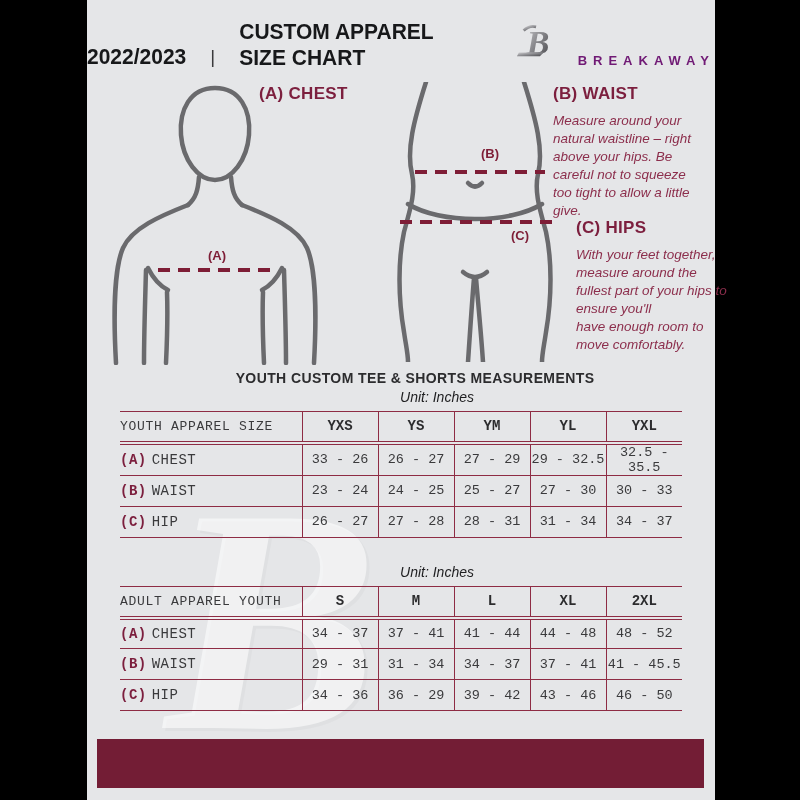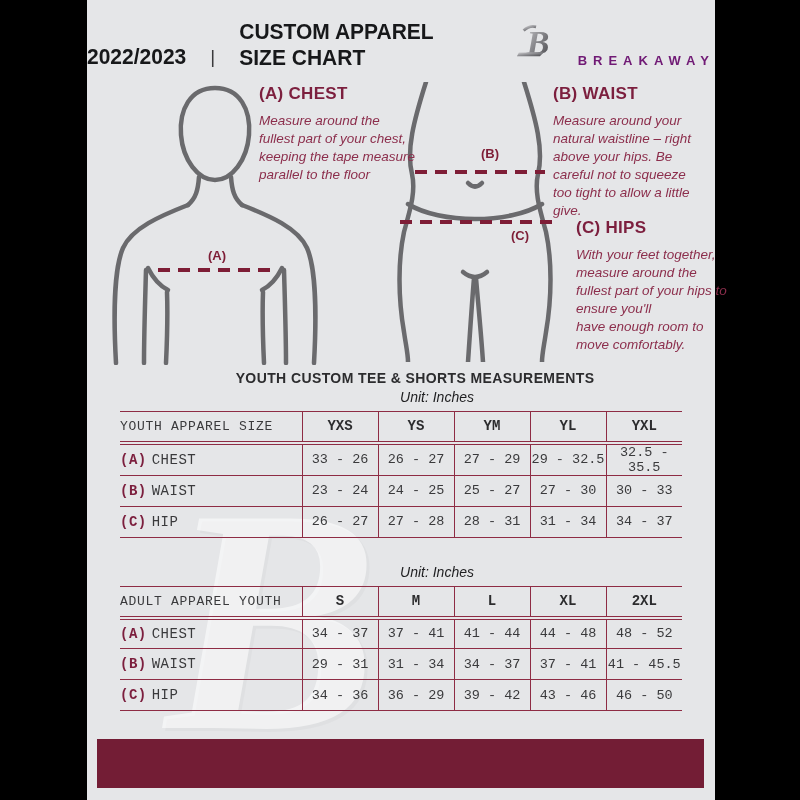--- a/index.html
+++ b/index.html
@@ -117,21 +117,20 @@
     <path class="outline" d="M84,196 C82,220 80,250 78,280"></path>
     <path class="outline" d="M86,196 C88,220 91,250 93,280"></path>
     <path class="dash" d="M25,90 L155,90"></path>
     <path class="dash" d="M10,140 L163,140"></path>
     <text x="91" y="76">(B)</text>
     <text x="121" y="158">(C)</text>
   </svg>
 
   <div class="guide guide-a">
     <h3>(A) CHEST</h3>
-    <p>Measure around the fullest part of your chest, keeping the tape measure parallel to the floor</p>
   </div>
   <div class="guide guide-b">
     <h3>(B) WAIST</h3>
     <p>Measure around your natural waistline – right above your hips. Be careful not to squeeze too tight to allow a little give.</p>
   </div>
   <div class="guide guide-c">
     <h3>(C) HIPS</h3>
     <p>With your feet together, measure around the fullest part of your hips to ensure you'll
 have enough room to move comfortably.</p>
   </div>

